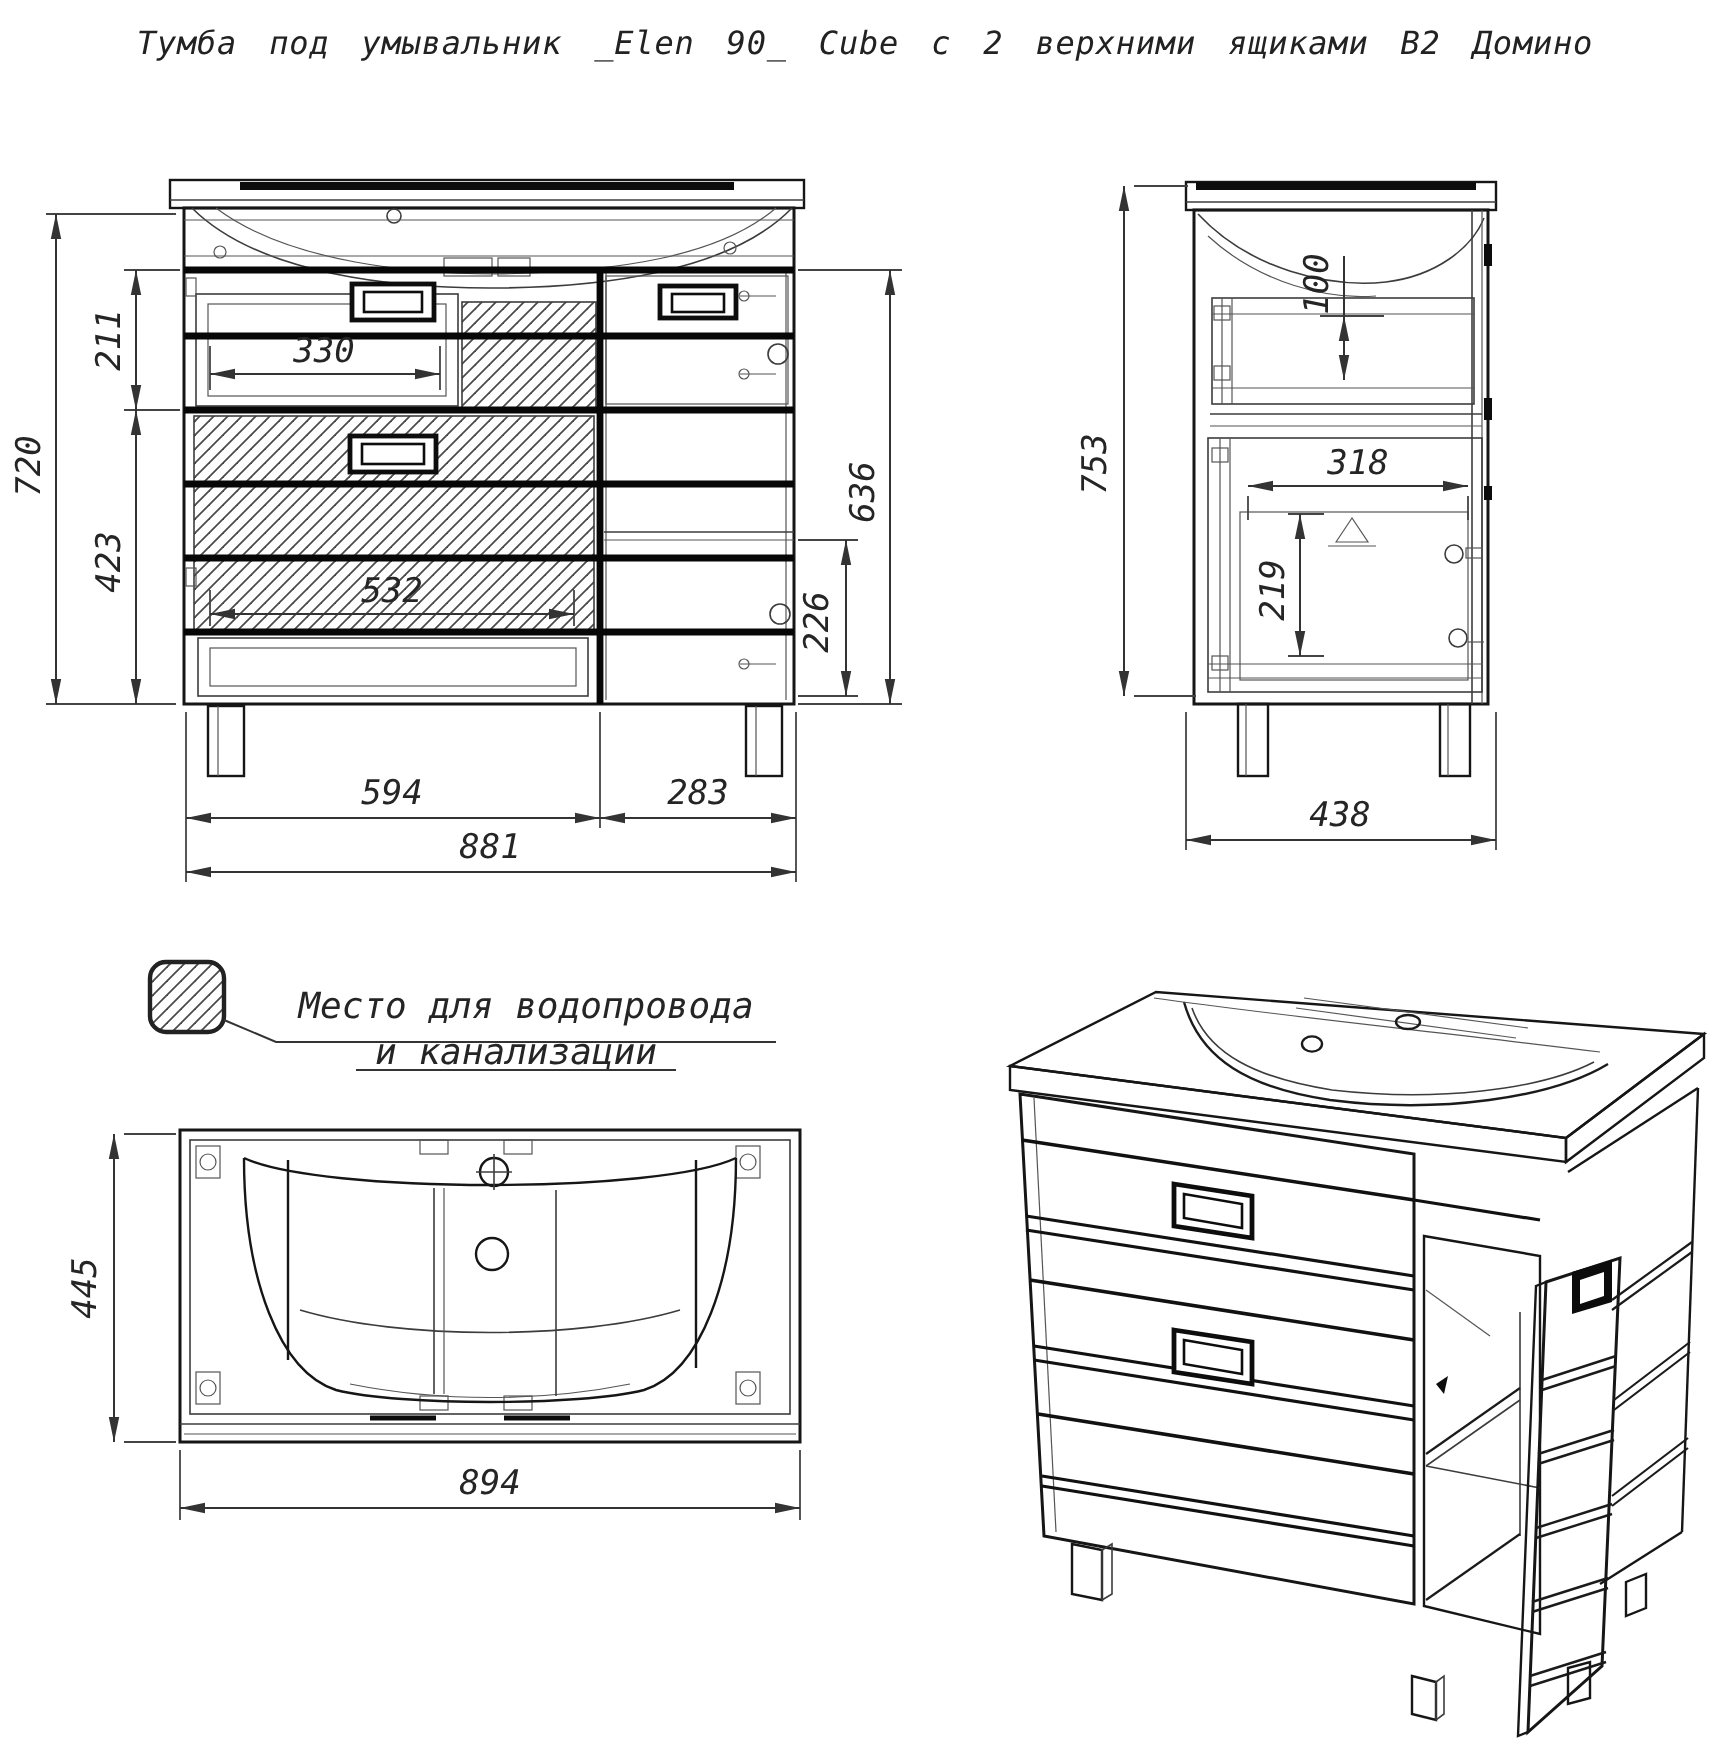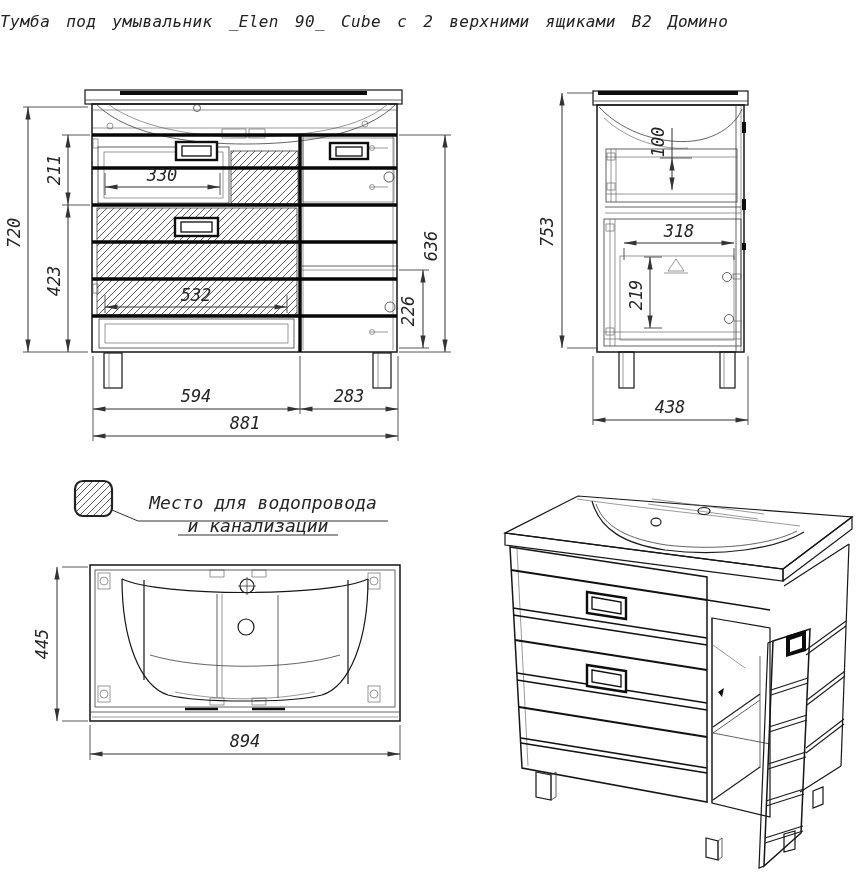--- a/index.html
+++ b/index.html
@@ -1,18 +1,18 @@
 <!DOCTYPE html>
 <html><head>
 <meta charset="utf-8">
 <style>
   html,body{margin:0;padding:0;background:#ffffff;}
   body{width:865px;height:872px;position:relative;overflow:hidden;
        font-family:"DejaVu Sans Mono", monospace;}
-  .title{position:absolute;top:12px;left:0;width:865px;text-align:left;
+  .title{position:absolute;top:12px;left:0;width:865px;text-align:center;
          font-style:italic;font-size:16px;letter-spacing:0.4px;word-spacing:6px;
          color:#222;white-space:nowrap;}
   svg{position:absolute;top:0;left:0;}
   svg text{font-family:"DejaVu Sans Mono", monospace;font-style:italic;fill:#252525;}
   .dim{font-size:17px;}
   .leg{font-size:18px;}
   .ol{fill:none;stroke:#161616;stroke-width:1.5;}
   .ol2{fill:none;stroke:#161616;stroke-width:1.2;}
   .thin{fill:none;stroke:#3c3c3c;stroke-width:0.8;}
   .vthin{fill:none;stroke:#555;stroke-width:0.6;}

